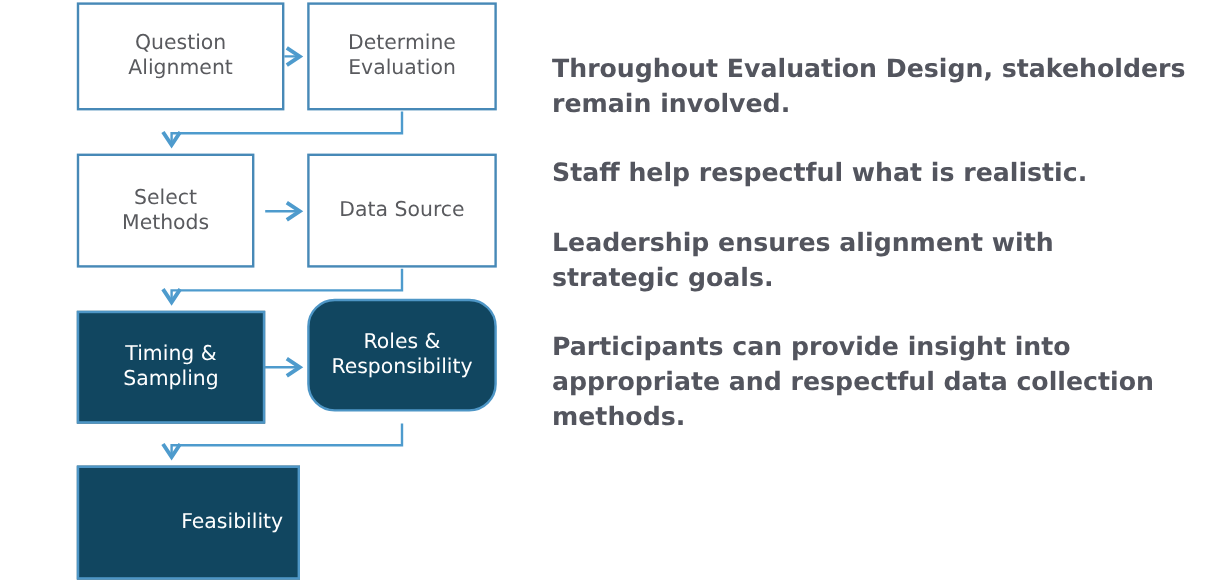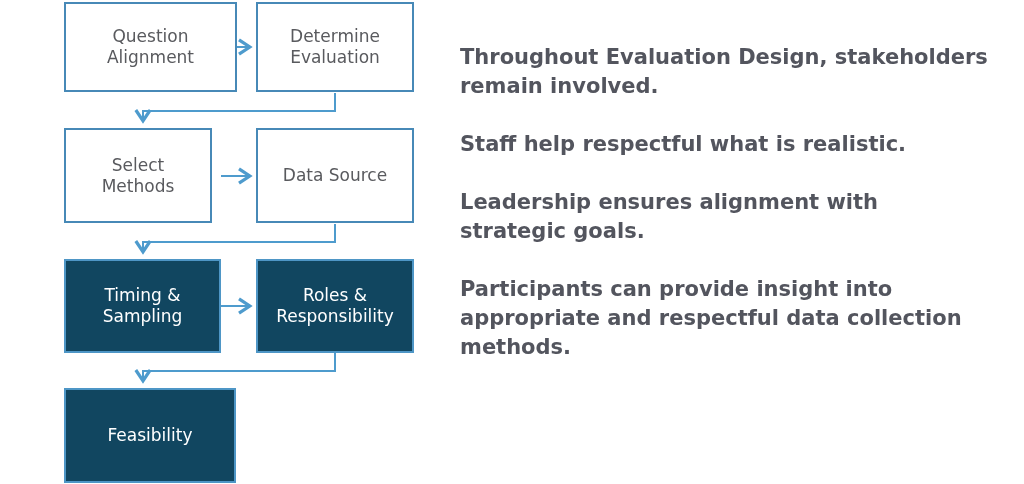--- a/index.html
+++ b/index.html
@@ -23,22 +23,22 @@
   .fbox.dark{
     background:var(--dark-fill);
     border-color:var(--dark-border);
     color:#ffffff;
   }
   .b0{left:64px;top:2px;width:173px;height:90px;}
   .b1{left:256px;top:2px;width:158px;height:90px;}
   .b2{left:64px;top:128px;width:148px;height:95px;}
   .b3{left:256px;top:128px;width:158px;height:95px;}
   .b4{left:64px;top:259px;width:157px;height:94px;}
-  .b5{left:256px;top:259px;width:158px;height:94px;}
-  .b6{left:64px;top:388px;width:172px;height:95px;}
+  .b5{left:256px;top:249px;width:158px;height:94px;border-radius:23px;}
+  .b6{left:64px;top:388px;width:186px;height:95px;justify-content:flex-end;}
   .notes{
     position:absolute;left:460px;top:43px;width:530px;
     text-align:left;font-weight:bold;
     font-size:21px;line-height:29px;
     color:var(--note-text);
   }
   .notes p{margin:0 0 29px 0;}
 </style>
 </head>
 <body>

